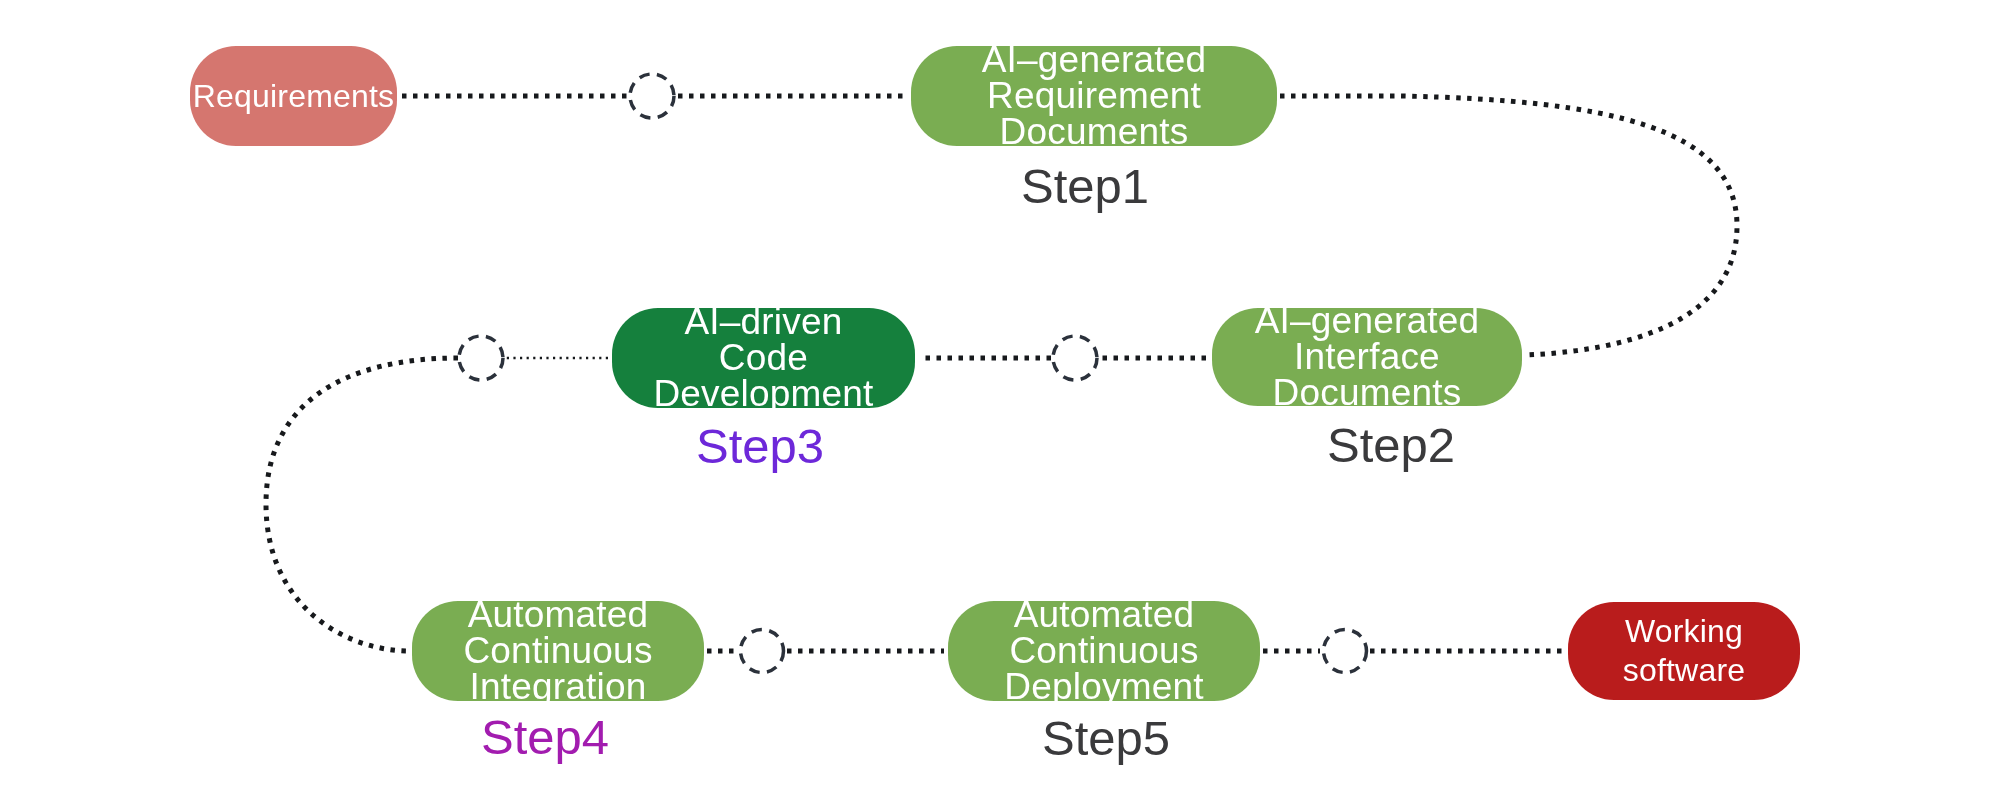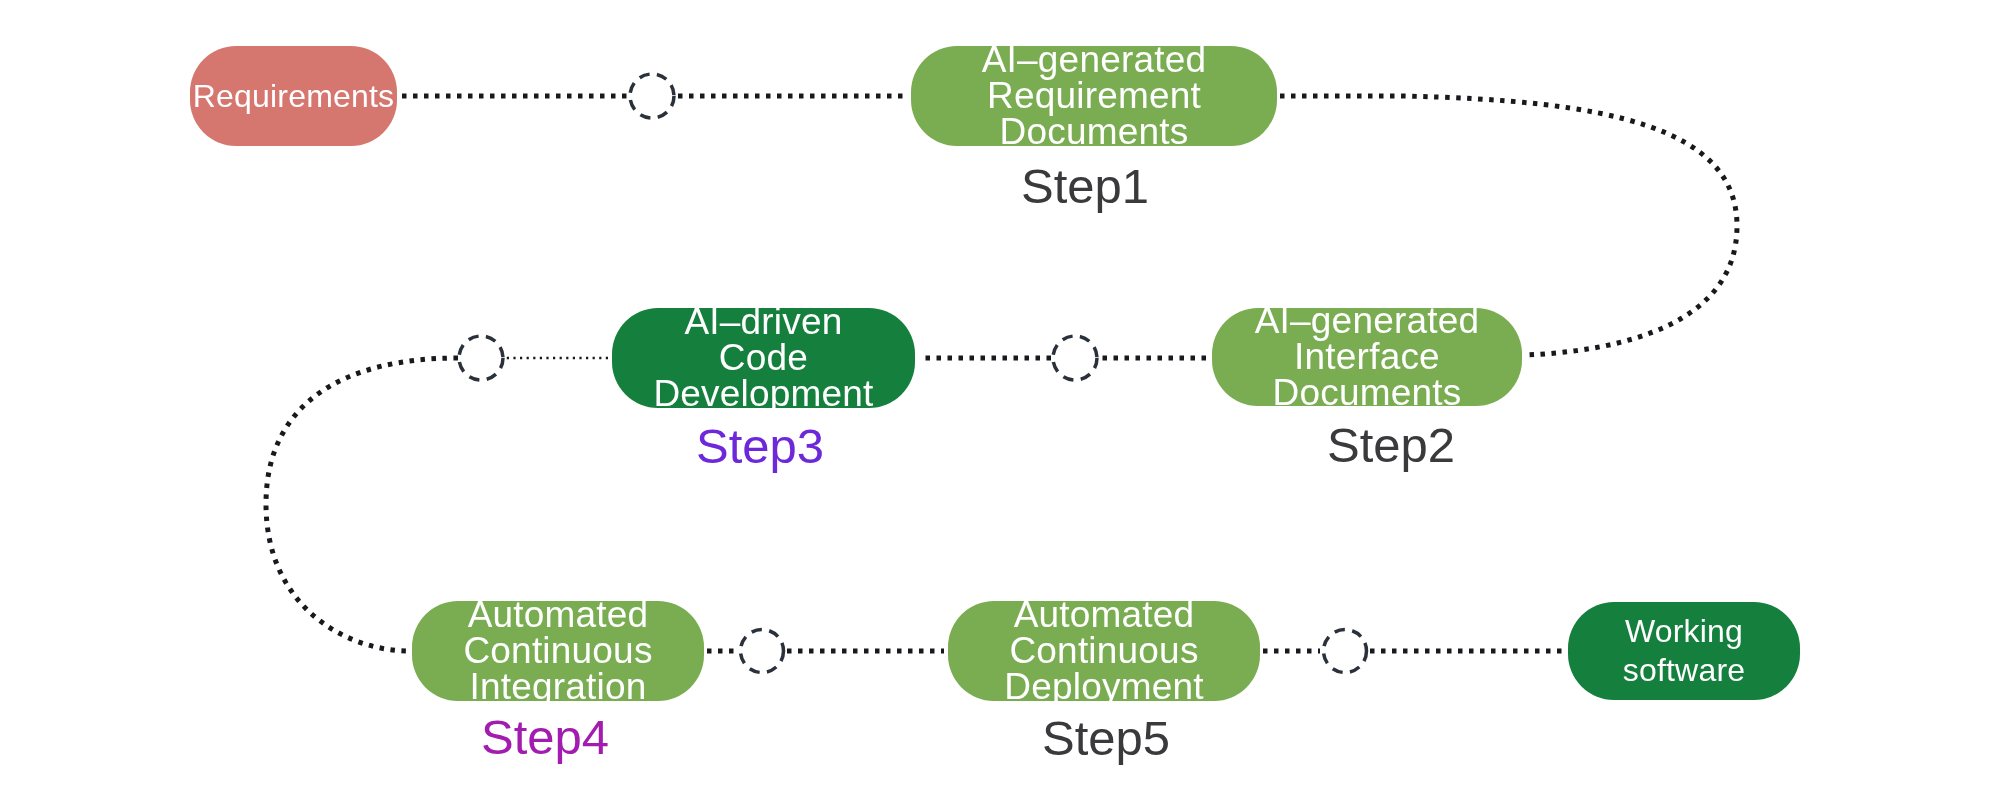--- a/index.html
+++ b/index.html
@@ -133,21 +133,21 @@
   <div class="node pos-ci" style="background-color: rgb(122, 173, 82);">
     <span class="node-label">Automated
 Continuous Integration</span>
   </div>
 
   <div class="node pos-cd" style="background-color: rgb(122, 173, 82);">
     <span class="node-label">Automated
 Continuous Deployment</span>
   </div>
 
-  <div class="node pos-working" style="background-color: #15803d;">
+  <div class="node pos-working" style="background-color: #b91c1c;">
     <span class="node-label node-label--lg">Working
 software</span>
   </div>
 
   <div class="step-label pos-step1" style="color: rgb(58, 58, 60);">Step1</div>
   <div class="step-label pos-step2" style="color: rgb(58, 58, 60);">Step2</div>
   <div class="step-label pos-step3" style="color: #6d28d9;">Step3</div>
   <div class="step-label pos-step4" style="color: #a21caf;">Step4</div>
   <div class="step-label pos-step5" style="color: rgb(58, 58, 60);">Step5</div>
 

